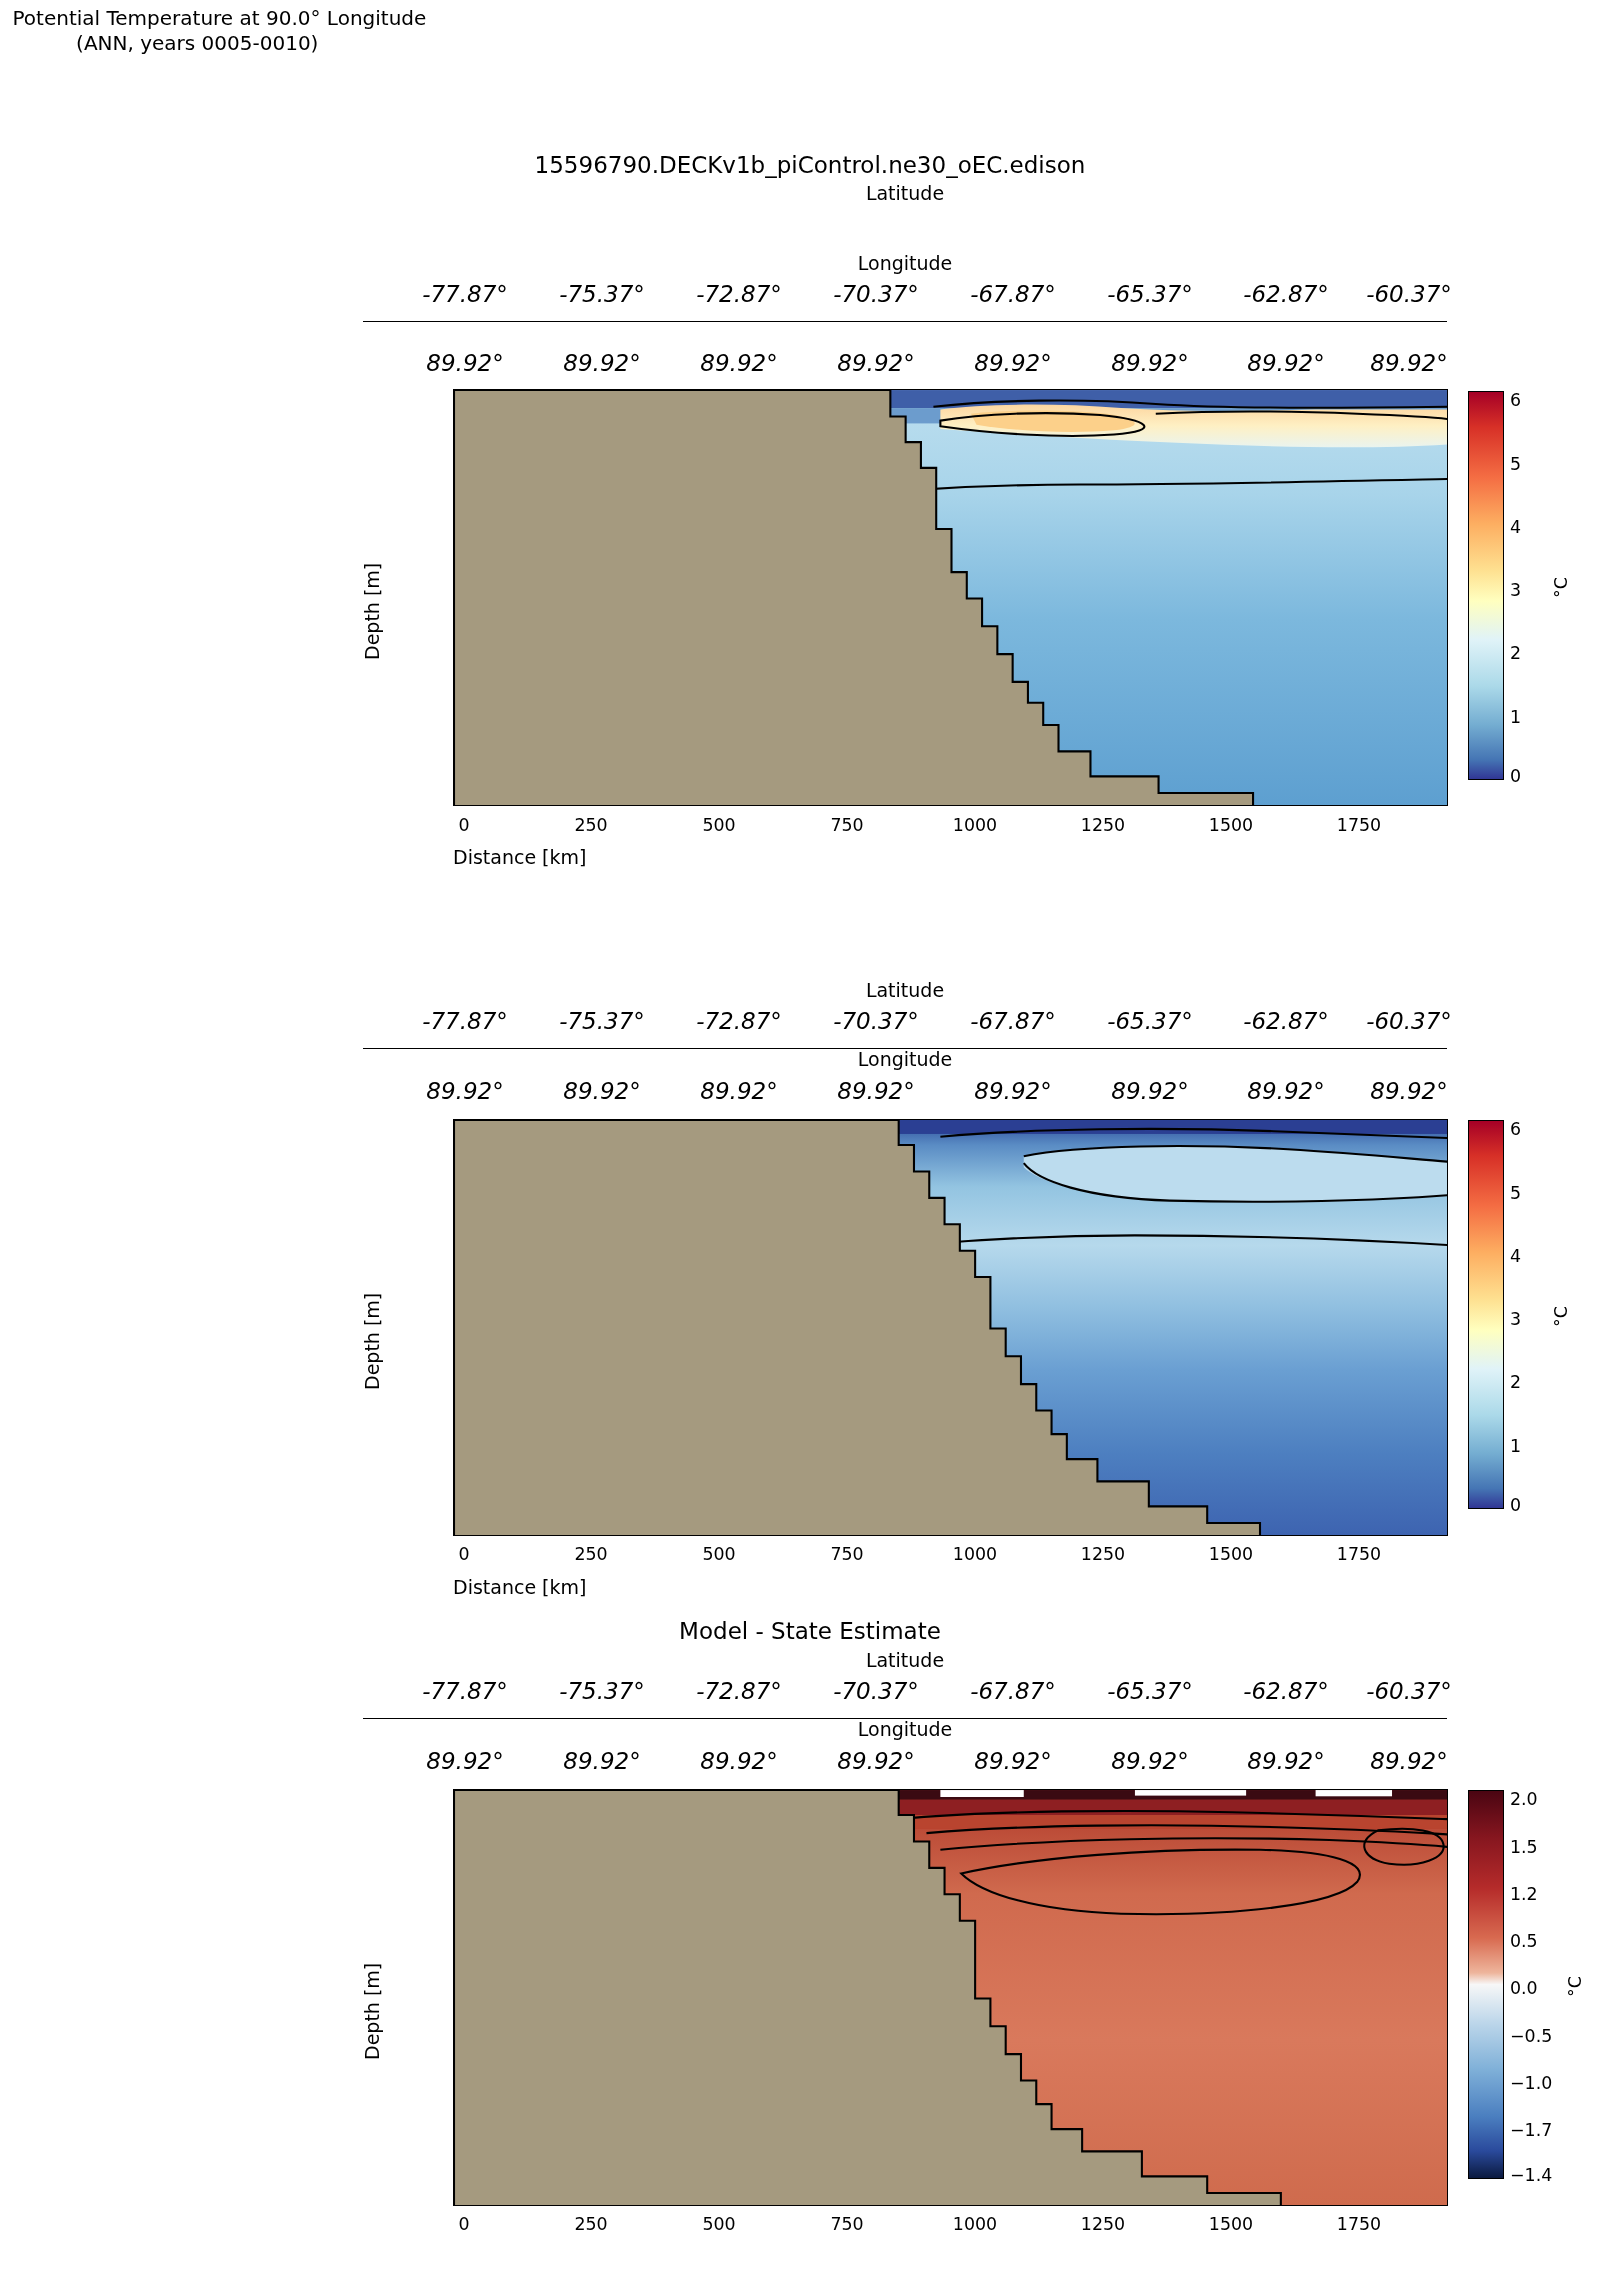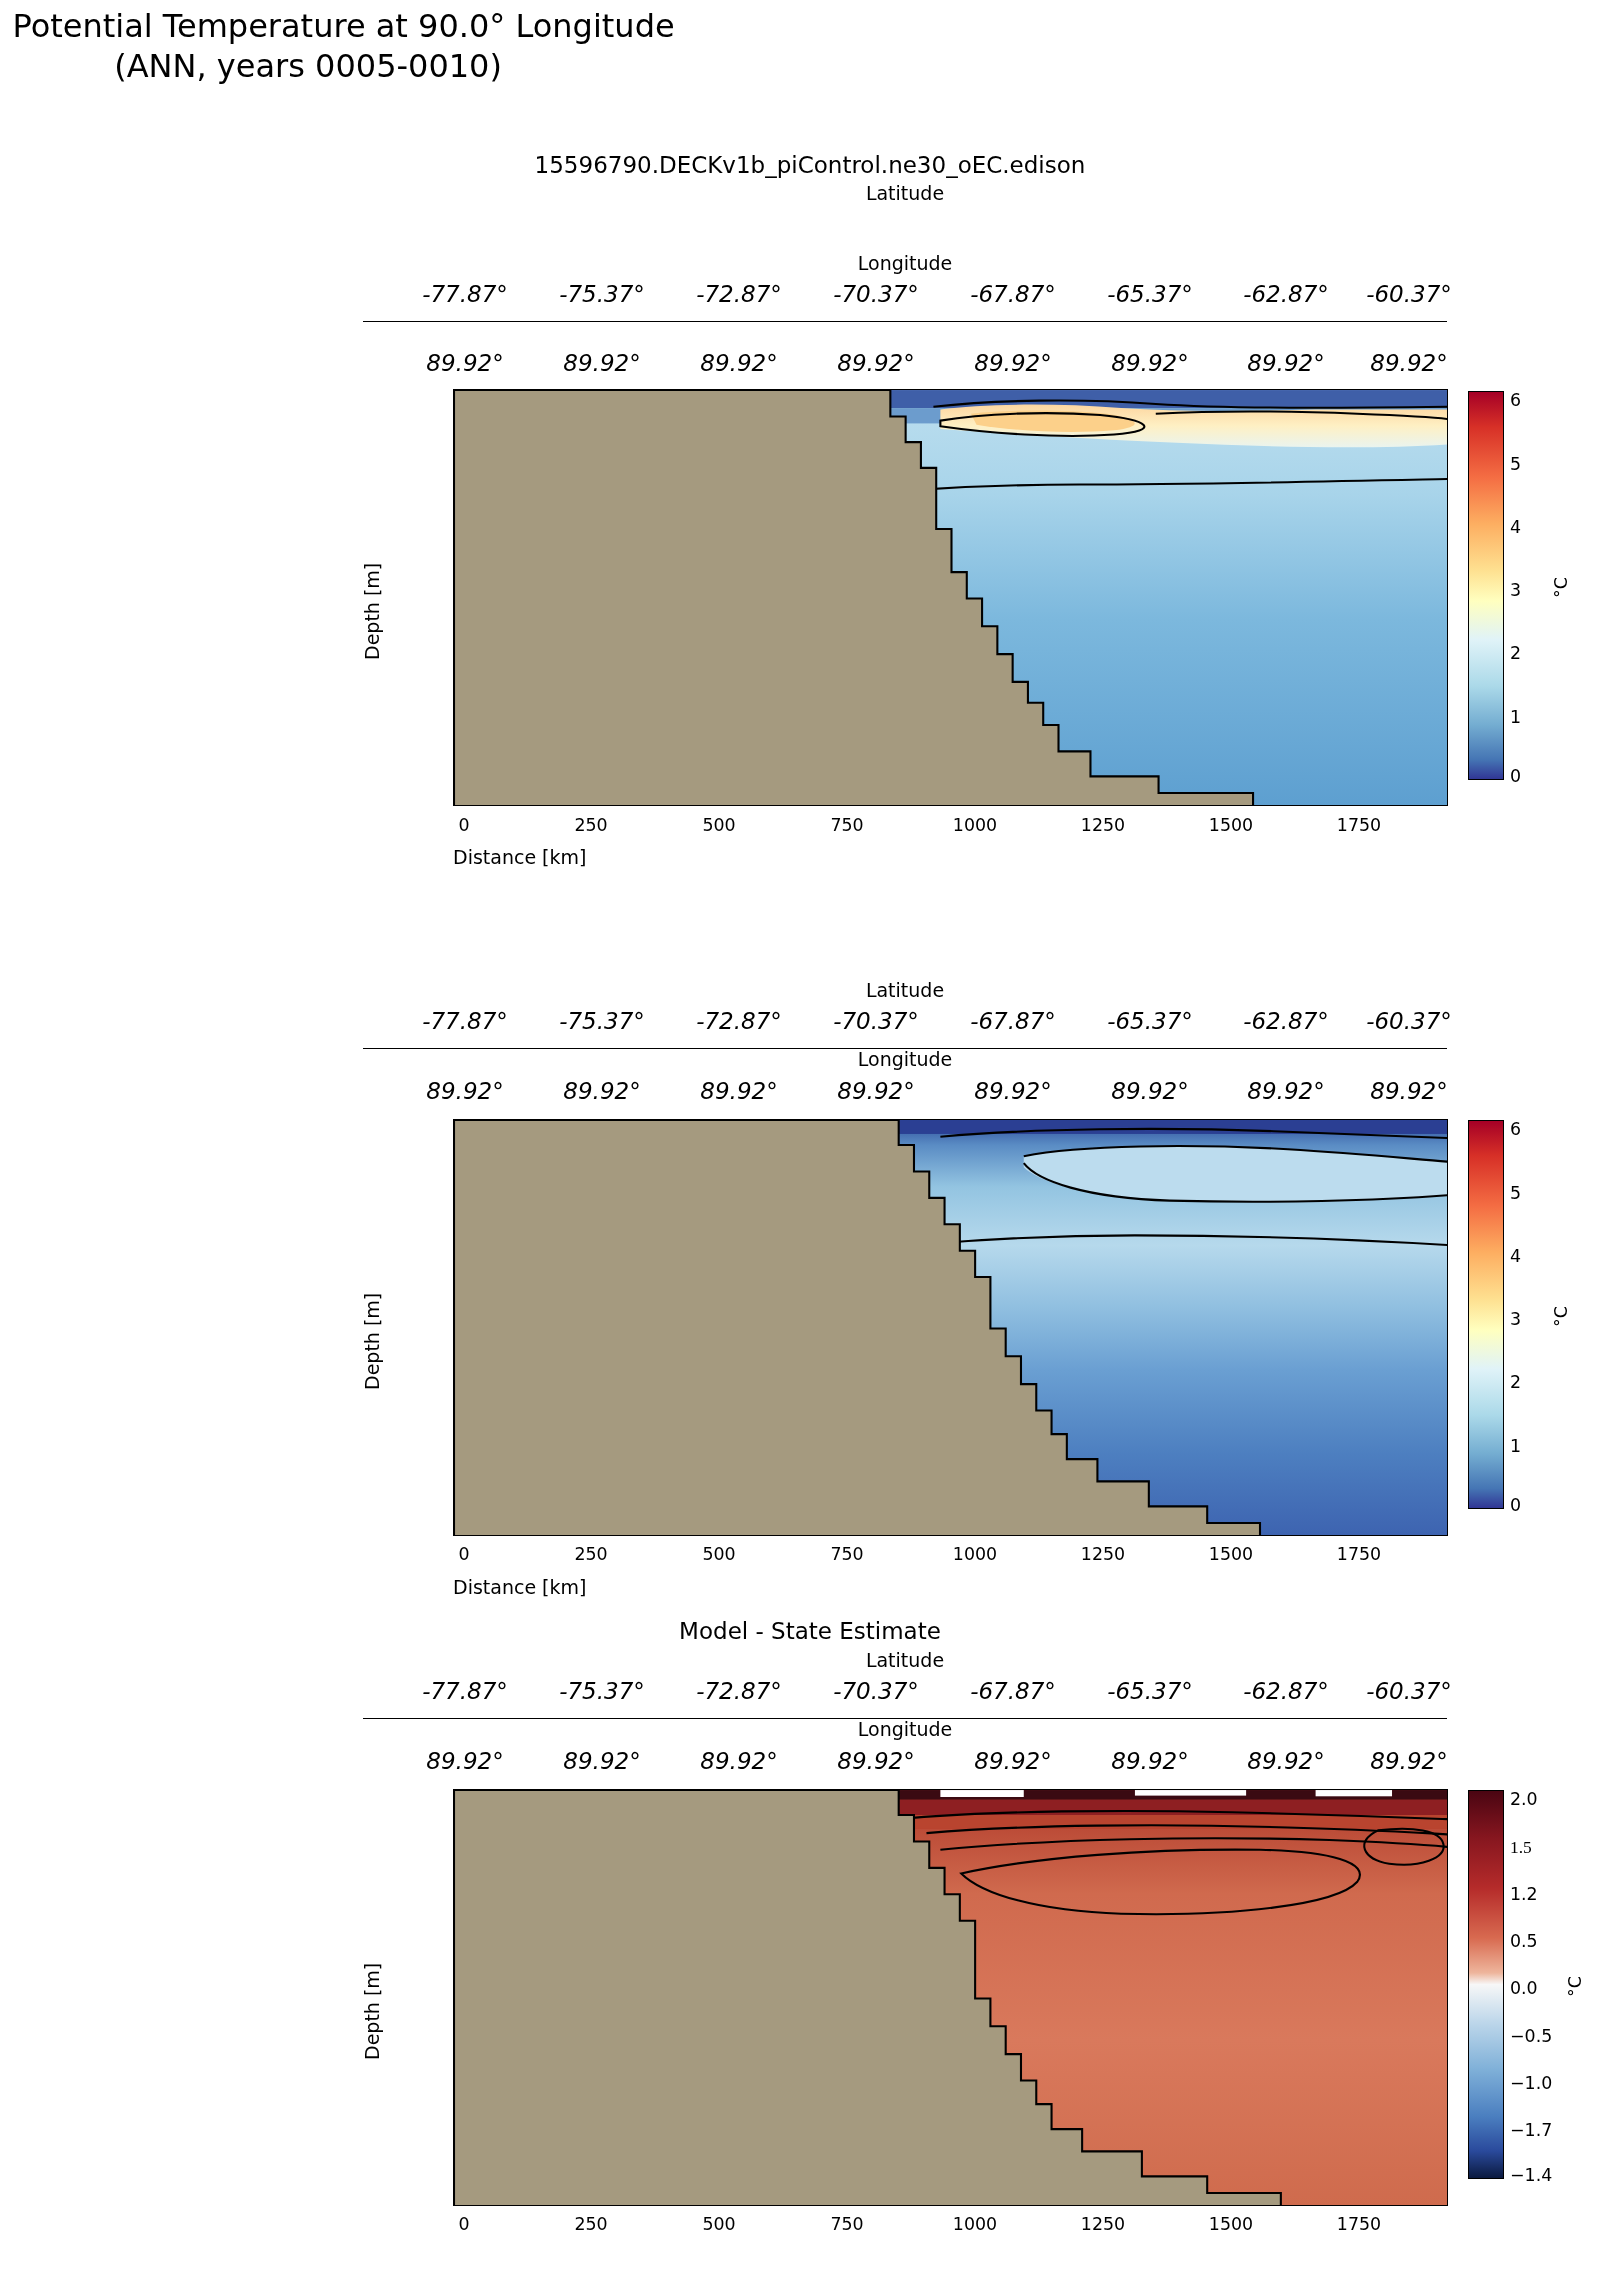--- a/index.html
+++ b/index.html
@@ -12,21 +12,21 @@
     height: 2273px;
     font-family: "DejaVu Sans", "Liberation Sans", sans-serif;
     color: #000000;
     position: relative;
     overflow: hidden;
   }
   .suptitle {
     position: absolute;
     left: 12.5px;
     top: 5.6px;
-    font-size: 32px;
+    font-size: 20px;
     line-height: 1.25;
     white-space: pre;
   }
   .panel {
     position: absolute;
     left: 0;
     width: 1620px;
   }
   .panel-title {
     position: absolute;
@@ -385,21 +385,21 @@
     <span class="xtick" style="left:719px;">500</span>
     <span class="xtick" style="left:847px;">750</span>
     <span class="xtick" style="left:975px;">1000</span>
     <span class="xtick" style="left:1103px;">1250</span>
     <span class="xtick" style="left:1231px;">1500</span>
     <span class="xtick" style="left:1359px;">1750</span>
   </div>
 
   <div class="cbar" style="left:1468px;top:408px;width:36px;height:389px;background:linear-gradient(to bottom,#4a0512 0%,#86161f 12%,#b52b2a 25%,#d86a50 38%,#eeb59c 47%,#f7f7f7 50%,#bcd6ea 60%,#7fb0d8 72%,#4b7fc0 84%,#2a4a9c 93%,#0b1a3f 100%);">
     <span class="cbar-tick" style="top:8.3px;">2.0</span>
-    <span class="cbar-tick" style="top:56px;font-family:Liberation Serif, serif;">1.5</span>
+    <span class="cbar-tick" style="top:56px;">1.5</span>
     <span class="cbar-tick" style="top:103px;">1.2</span>
     <span class="cbar-tick" style="top:150px;">0.5</span>
     <span class="cbar-tick" style="top:197px;">0.0</span>
     <span class="cbar-tick" style="top:245px;">−0.5</span>
     <span class="cbar-tick" style="top:292px;">−1.0</span>
     <span class="cbar-tick" style="top:339px;">−1.7</span>
     <span class="cbar-tick" style="top:384px;">−1.4</span>
   </div>
   <div class="cbar-unit" style="left:1565px;top:615px;">°C</div>
 </div>

